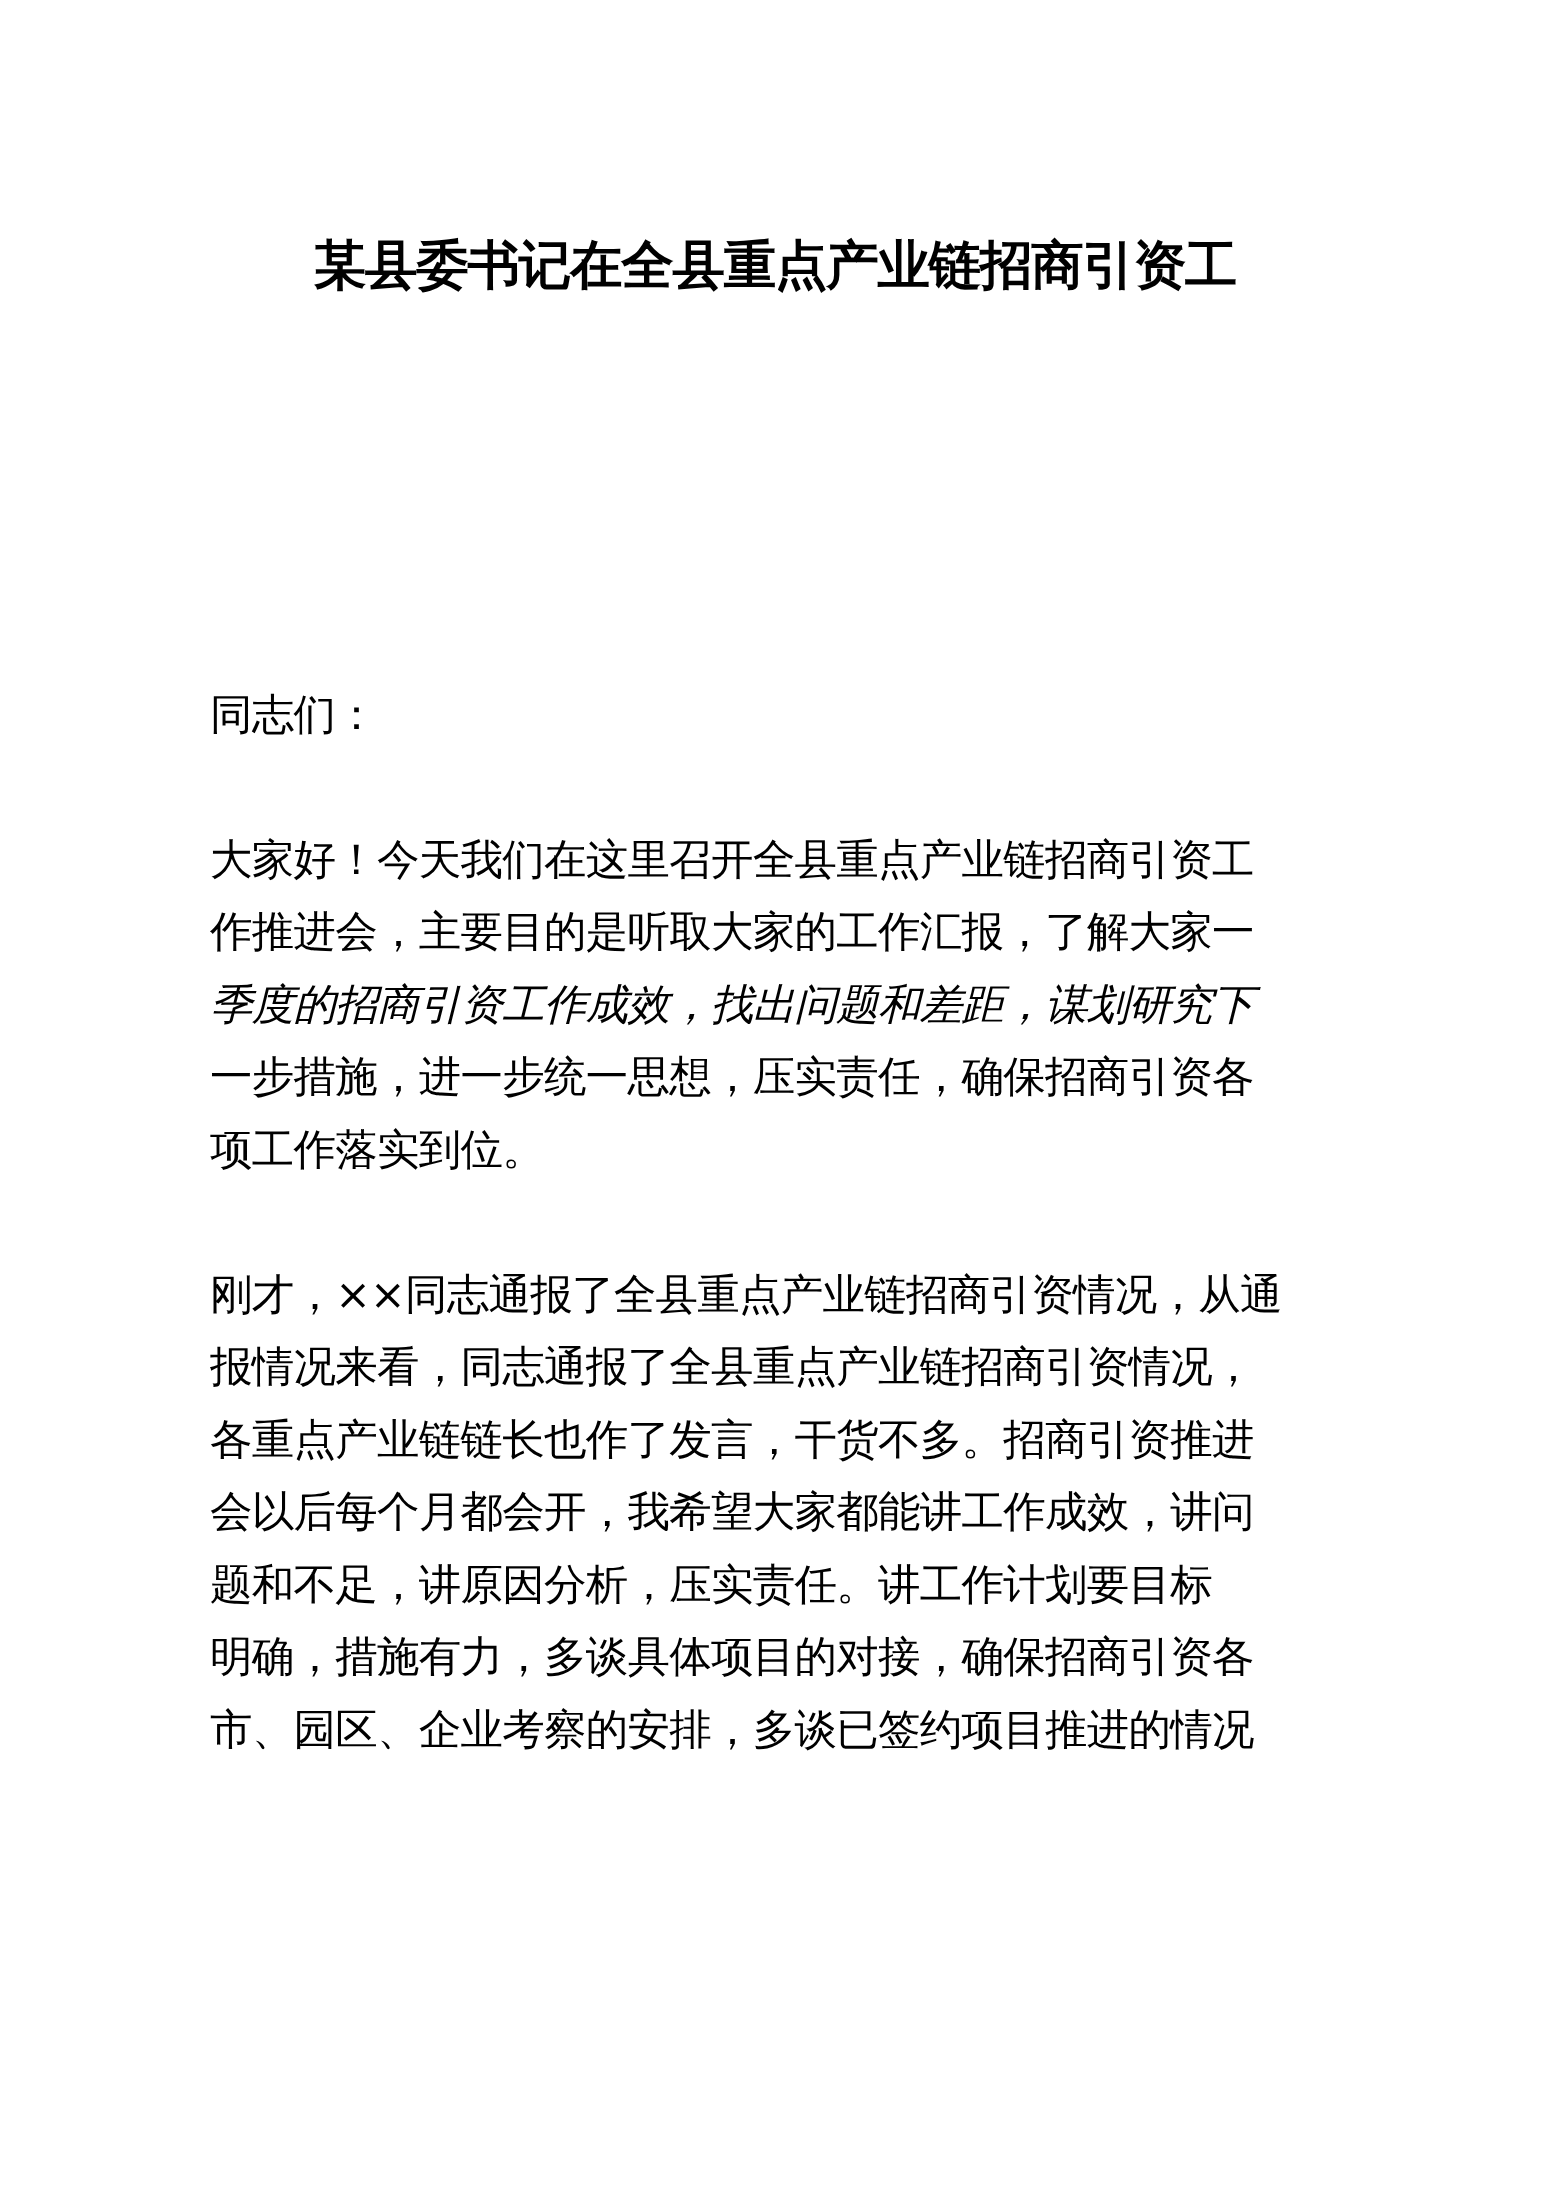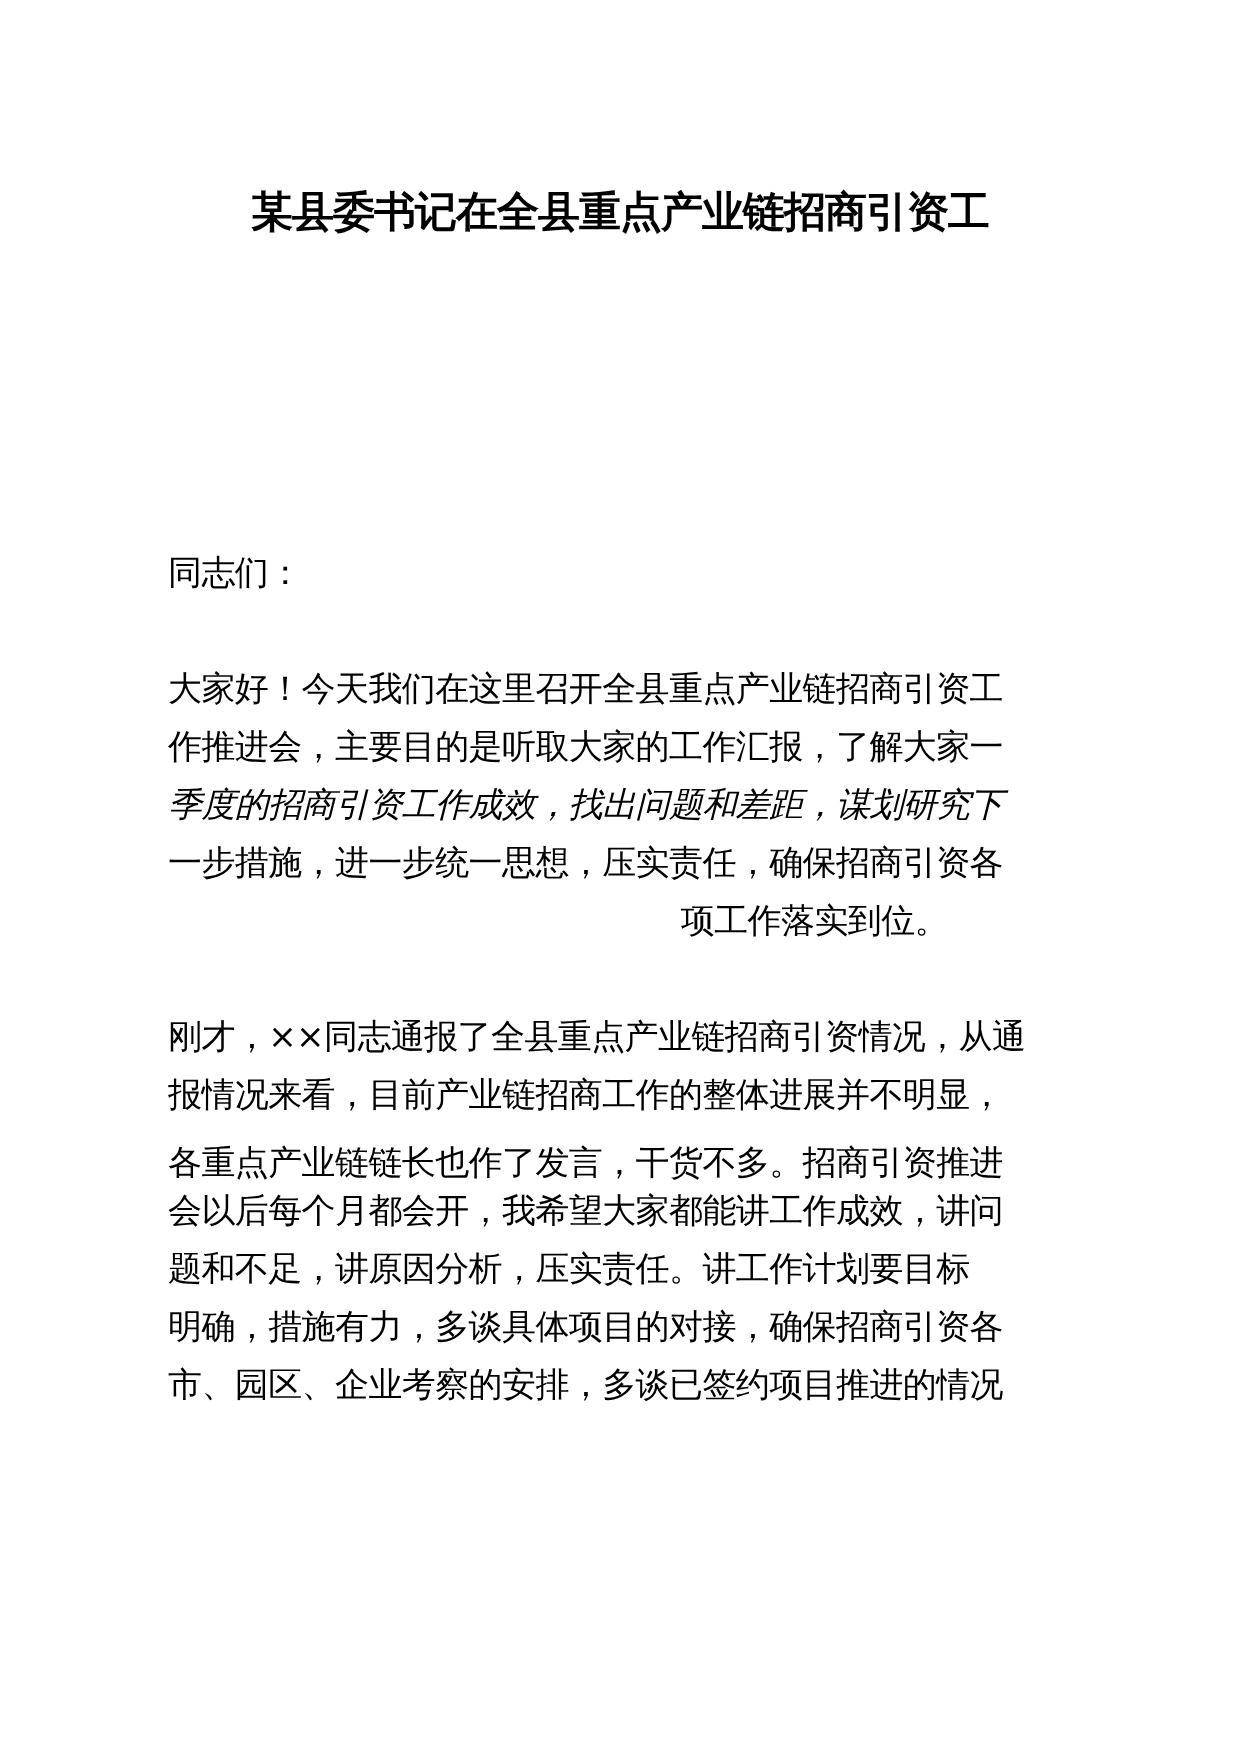--- a/index.html
+++ b/index.html
@@ -22,25 +22,25 @@
 <div class="page">
   <div class="title-line" style="top:184px;">某县委书记在全县重点产业链招商引资工</div>
 
   <div class="body-line" style="top:552px;">同志们：</div>
 
   <div>
     <div class="body-line" style="top:668px;">大家好！今天我们在这里召开全县重点产业链招商引资工</div>
     <div class="body-line" style="top:726px;">作推进会，主要目的是听取大家的工作汇报，了解大家一</div>
     <div class="body-line" style="top:784px;font-style:italic;">季度的招商引资工作成效，找出问题和差距，谋划研究下</div>
     <div class="body-line" style="top:842px;">一步措施，进一步统一思想，压实责任，确保招商引资各</div>
-    <div class="body-line" style="top:900px;text-align:right;">项工作落实到位。</div>
+    <div class="body-line" style="top:900px;">项工作落实到位。</div>
   </div>
 
   <div>
     <div class="body-line" style="top:1016px;">刚才，××同志通报了全县重点产业链招商引资情况，从通</div>
-    <div class="body-line" style="top:1074px;">报情况来看，目前产业链招商工作的整体进展并不明显，</div>
-    <div class="body-line" style="top:1132px;margin-top:10px;">各重点产业链链长也作了发言，干货不多。招商引资推进</div>
+    <div class="body-line" style="top:1074px;">报情况来看，同志通报了全县重点产业链招商引资情况，</div>
+    <div class="body-line" style="top:1132px;">各重点产业链链长也作了发言，干货不多。招商引资推进</div>
     <div class="body-line" style="top:1190px;">会以后每个月都会开，我希望大家都能讲工作成效，讲问</div>
     <div class="body-line" style="top:1248px;">题和不足，讲原因分析，压实责任。讲工作计划要目标</div>
     <div class="body-line" style="top:1306px;">明确，措施有力，多谈具体项目的对接，确保招商引资各</div>
     <div class="body-line" style="top:1364px;text-align:center;">市、园区、企业考察的安排，多谈已签约项目推进的情况</div>
   </div>
 </div>
 
 </body></html>

